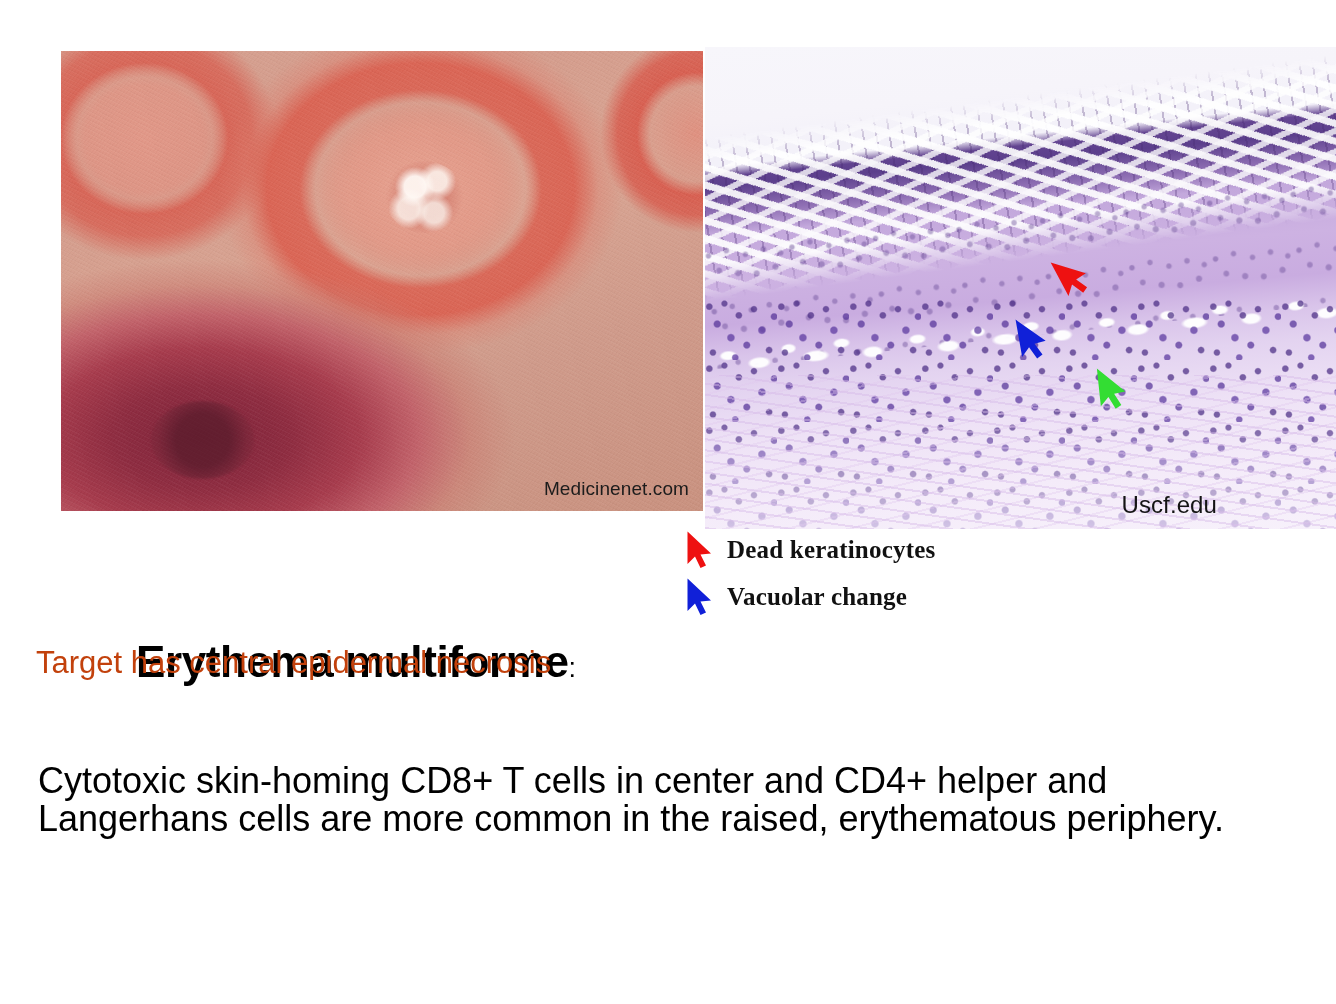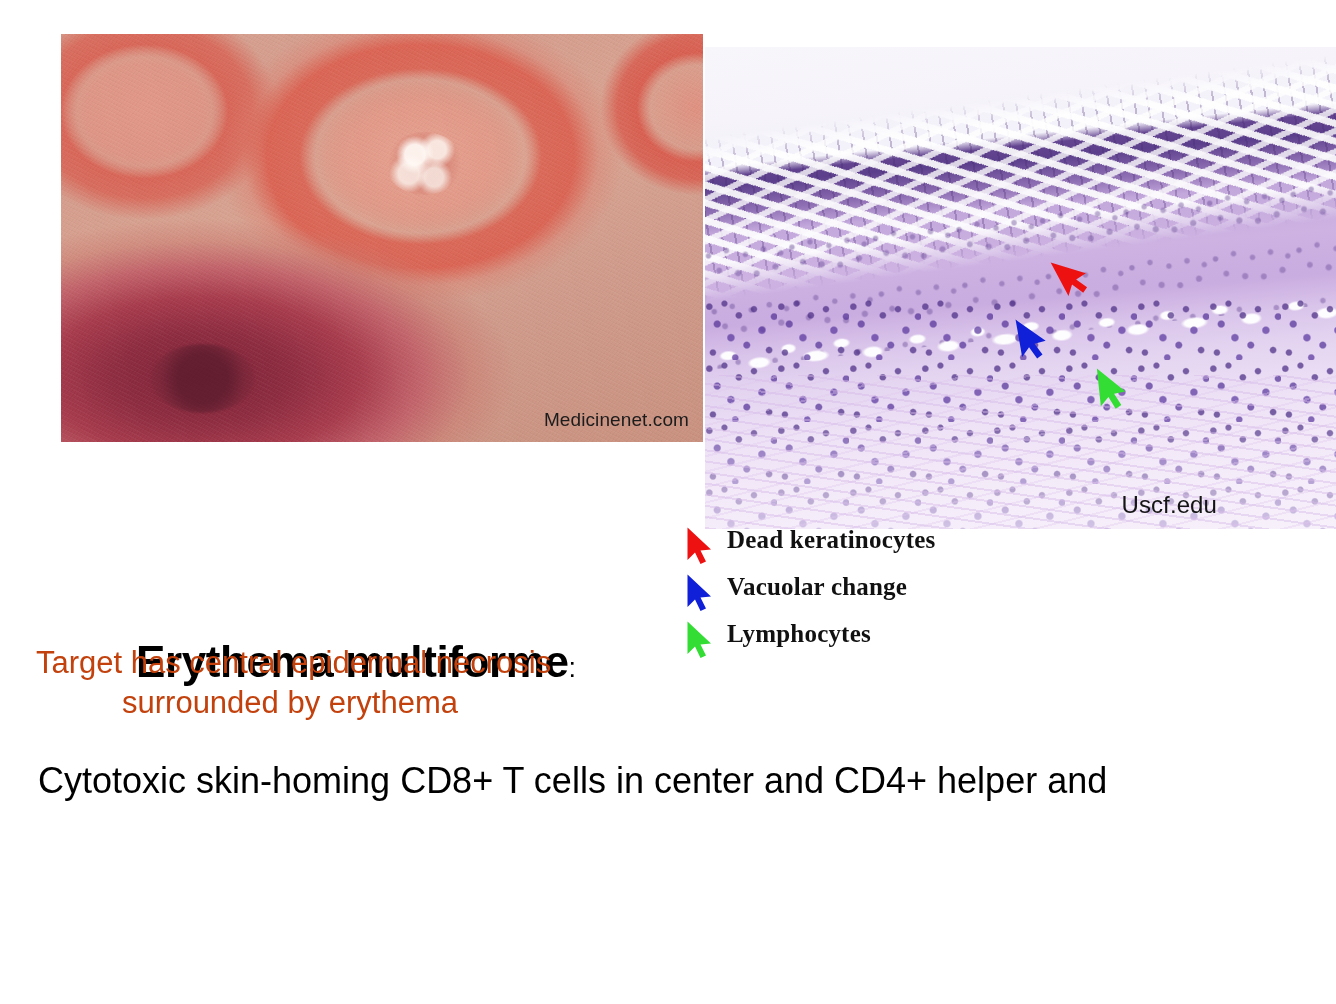--- a/index.html
+++ b/index.html
@@ -13,23 +13,23 @@
     position: relative;
     overflow: hidden;
     font-family: "Liberation Sans", sans-serif;
     color: #000000;
   }
 
   
   .clinical-photo {
     position: absolute;
     left: 21px;
-    top: 18px;
+    top: 35px;
     width: 642px;
-    height: 408px;
+    height: 460px;
     overflow: hidden;
     background:
       radial-gradient(ellipse 58% 46% at 22% 84%, #7d2238 0%, #8e2b40 24%, #a63a4c 42%, #c2626a 58%, rgba(202,122,112,0.55) 72%, rgba(202,122,112,0) 84%),
       radial-gradient(ellipse 30% 34% at 56% 30%, rgba(233,168,150,0.9) 0%, rgba(230,160,142,0.75) 38%, rgba(225,150,134,0) 62%),
       radial-gradient(ellipse 31.5% 36% at 56% 30%, rgba(255,255,255,0) 0%, rgba(255,255,255,0) 52%, rgba(219,94,78,0.85) 60%, rgba(219,94,78,0.9) 76%, rgba(222,120,104,0.35) 88%, rgba(222,120,104,0) 100%),
       radial-gradient(ellipse 16% 19% at 56% 30%, rgba(216,104,88,0.75) 0%, rgba(216,104,88,0.55) 62%, rgba(216,104,88,0) 100%),
       radial-gradient(ellipse 20% 25% at 13% 19%, rgba(229,150,134,0.8) 0%, rgba(228,144,128,0.6) 46%, rgba(228,144,128,0) 66%),
       radial-gradient(ellipse 21% 26.5% at 13% 19%, rgba(255,255,255,0) 0%, rgba(255,255,255,0) 50%, rgba(216,92,78,0.85) 62%, rgba(216,92,78,0.75) 80%, rgba(216,92,78,0) 100%),
       radial-gradient(ellipse 14% 20% at 99% 18%, rgba(226,138,122,0.75) 0%, rgba(226,138,122,0) 68%),
       radial-gradient(ellipse 15% 21.5% at 99% 18%, rgba(255,255,255,0) 0%, rgba(255,255,255,0) 48%, rgba(216,88,74,0.9) 62%, rgba(216,88,74,0.8) 82%, rgba(216,88,74,0) 100%),
@@ -217,20 +217,21 @@
 
   
   .legend {
     position: absolute;
     left: 684px;
     top: 526px;
     width: 420px;
   }
   .legend-row {
     display: flex;
+    align-items: center;
     height: 47px;
   }
   .legend-arrow {
     width: 30px;
     height: 40px;
     flex: 0 0 30px;
     margin-right: 13px;
   }
   .legend-arrow svg { display: block; width: 100%; height: 100%; }
   .legend-label {
@@ -337,33 +338,25 @@
 
   <div class="legend-row">
     <span class="legend-arrow">
       <svg viewBox="0 0 30 40">
           <path d="M3.5 1.5 L3.5 34 L11 26.5 L16.5 38 L22 35.5 L16.5 24.5 L27 23.5 Z" fill="#1020d8"></path>
         </svg>
     </span>
     <span class="legend-label">Vacuolar change</span>
   </div>
 
-  <div class="legend-row">
-    <span class="legend-arrow">
-      <svg viewBox="0 0 30 40">
-          <path d="M3.5 1.5 L3.5 34 L11 26.5 L16.5 38 L22 35.5 L16.5 24.5 L27 23.5 Z" fill="#33dd33"></path>
-        </svg>
-    </span>
-    <span class="legend-label">Lymphocytes</span>
-  </div>
 
 </div>
 
 <h1 class="title-line"><span class="title-main">Erythema multiforme</span><span class="title-colon">:</span></h1>
 
 <div class="subtitle">
   <span class="subtitle-line1">Target has central epidermal necrosis</span>
-  <span class="subtitle-line2">surrounded by erythema</span>
 </div>
 
 <div class="body-paragraph">
   <span>Cytotoxic skin-homing CD8+ T cells in center and CD4+ helper and</span>
+  <span>Langerhans cells are more common in the raised, erythematous periphery.</span>
 </div>
 
 </body></html>

